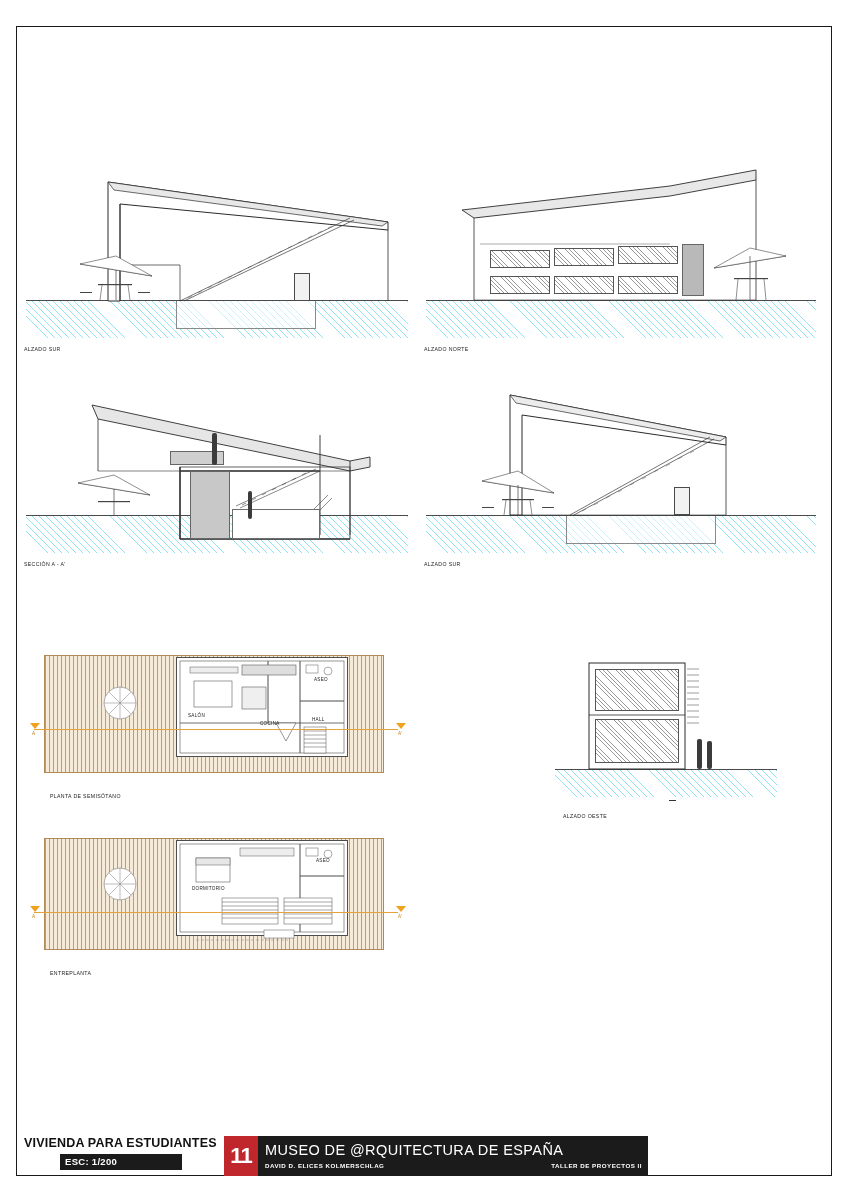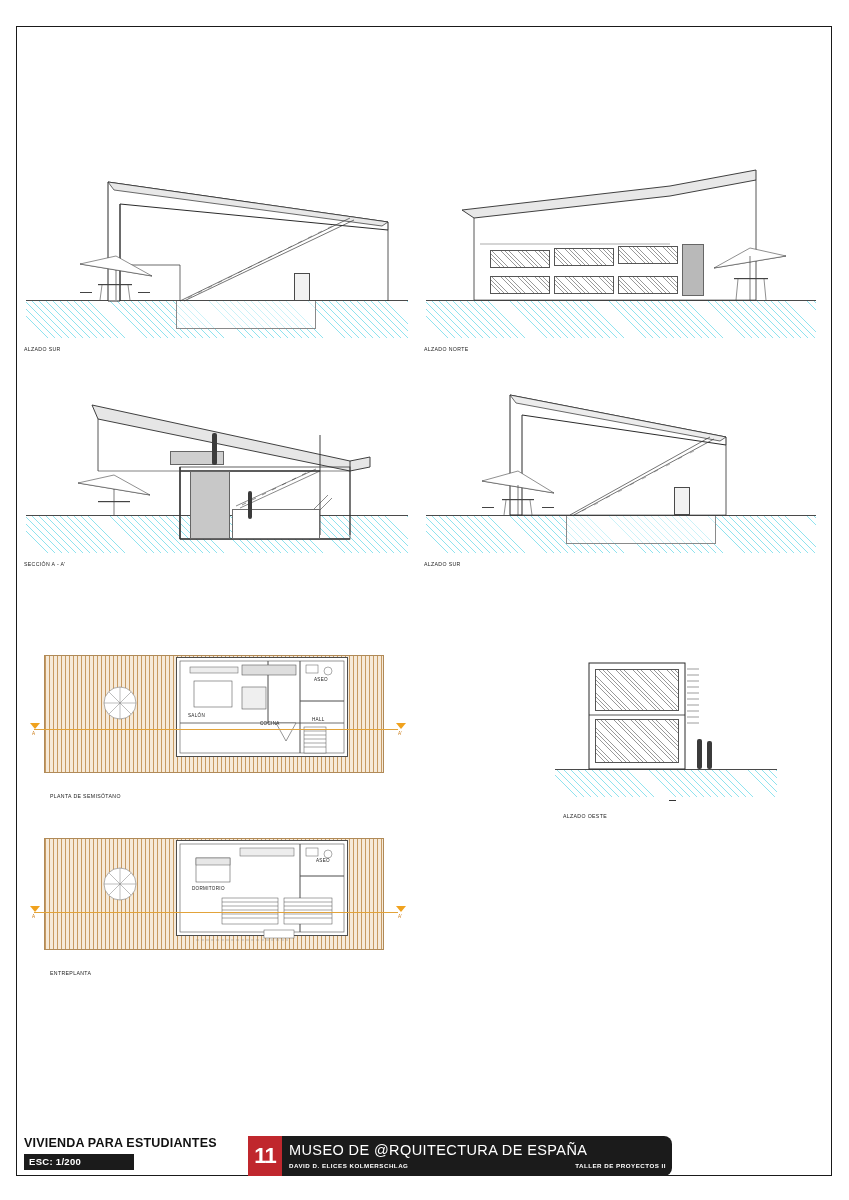--- a/index.html
+++ b/index.html
@@ -156,36 +156,36 @@
     color: #111;
     letter-spacing: 0.2px;
     line-height: 15px;
   }
   .title-esc {
     margin-top: 3px;
     background: #1b1b1b;
     color: #ffffff;
     font-size: 9.5px;
     font-weight: bold;
-    padding: 2px 5px 3px 5px;
+    padding: 2px 17px 3px 5px;
     display: block;
     width: 100px;
     letter-spacing: 0.3px;
+    margin-left: 36px;
   }
   .title-right {
     position: absolute;
-    right: 8px;
+    right: 32px;
     bottom: 24px;
     width: 424px;
     height: 40px;
     background: #1b1b1b;
     color: #ffffff;
     display: flex;
     align-items: stretch;
-    border-radius: 8px;
   }
   .num-badge {
     width: 34px;
     background: #c0272d;
     color: #ffffff;
     font-size: 22px;
     font-weight: bold;
     display: flex;
     align-items: center;
     justify-content: center;

